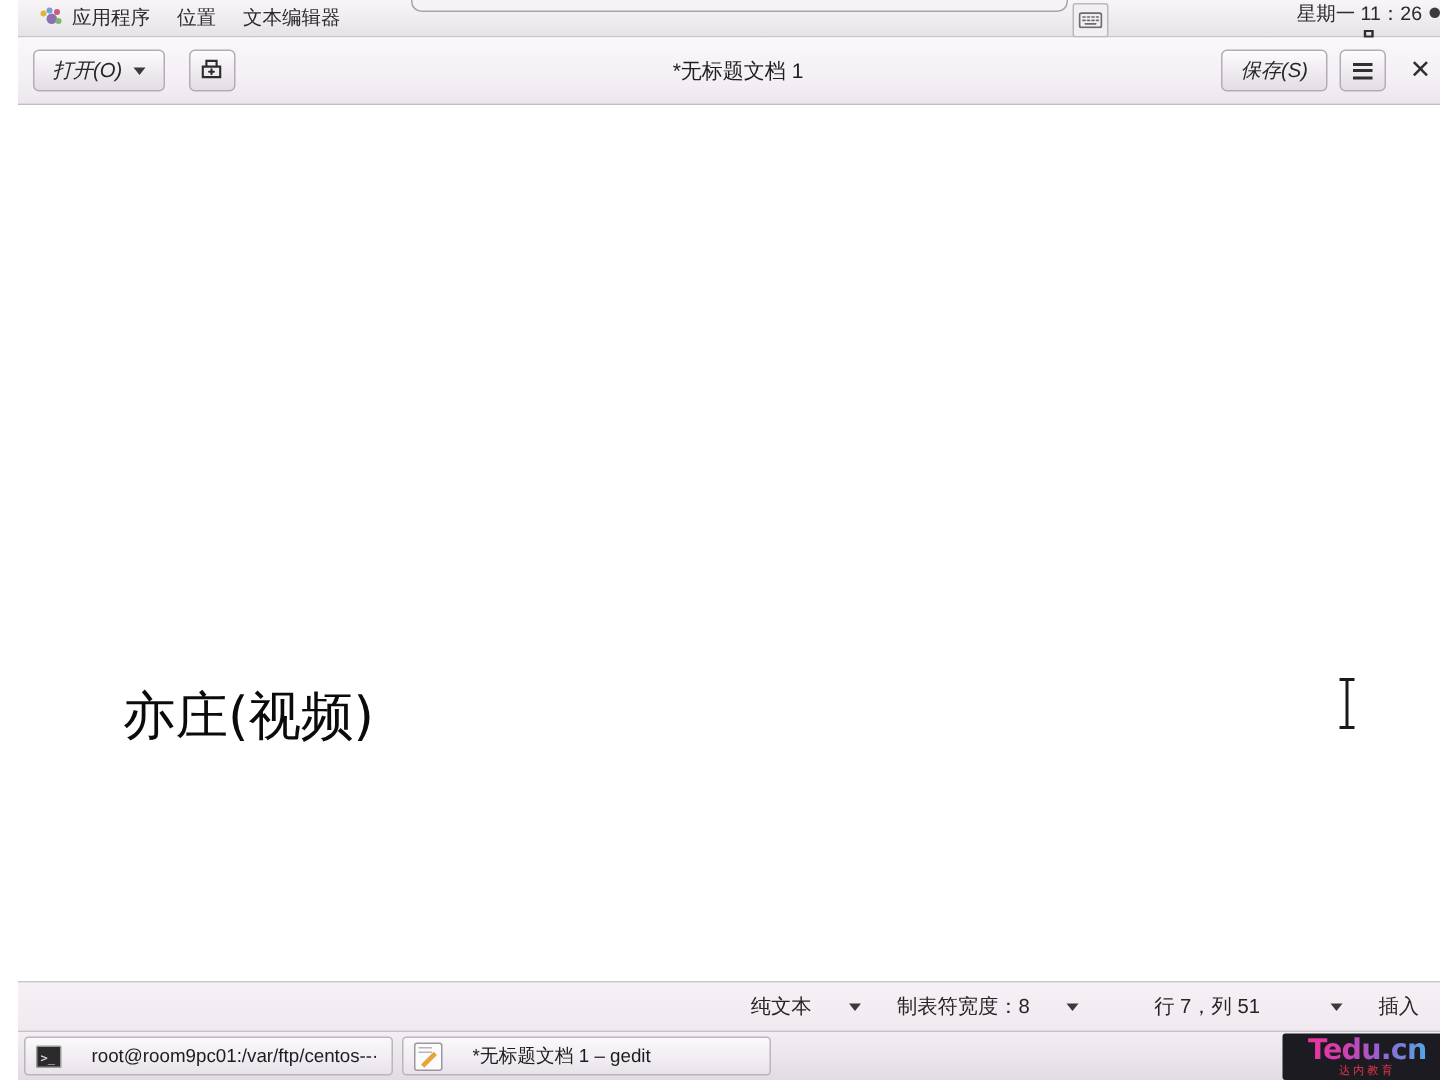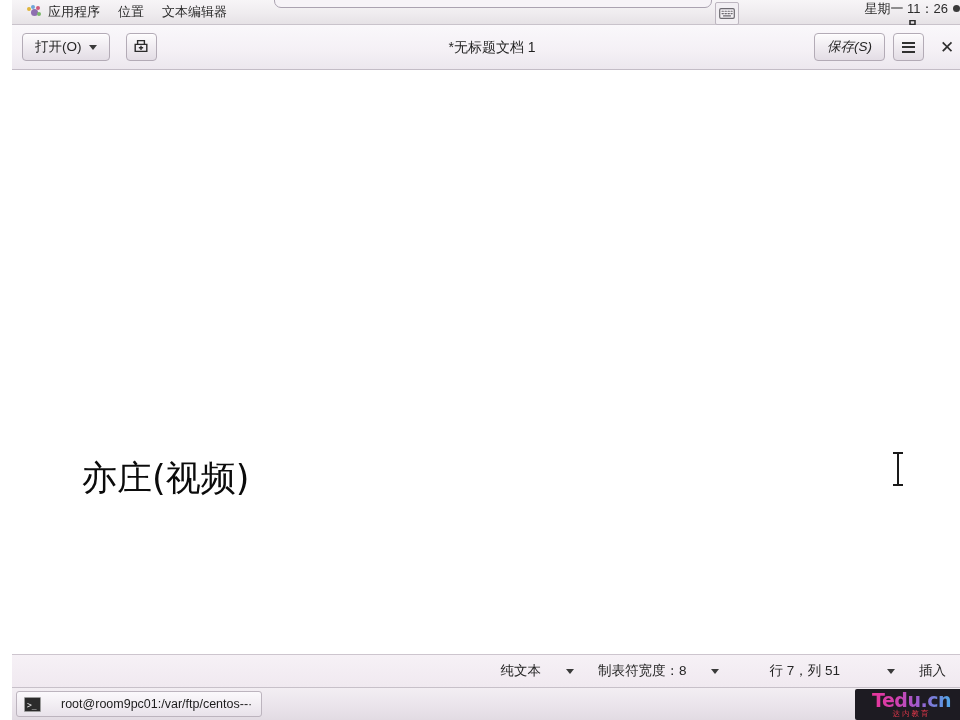--- a/index.html
+++ b/index.html
@@ -56,21 +56,21 @@
     display:flex;align-items:center;justify-content:center;
   }
 
   
   .headerbar{
     position:absolute;left:0;top:25px;width:960px;height:45px;
     background:linear-gradient(180deg,#faf8fb 0%,#f4f0f5 60%,#ece7ee 100%);
     border-bottom:1px solid #c3bcc6;
     box-sizing:border-box;display:flex;align-items:center;
   }
-  .hb-left{display:flex;align-items:center;gap:16px;padding-left:10px;}
+  .hb-left{display:flex;align-items:center;gap:16px;padding-left:10px;font-style:italic;}
   .hb-right{display:flex;align-items:center;gap:8px;padding-right:10px;margin-left:auto;font-style:italic;}
   .btn{
     background:linear-gradient(180deg,#fdfcfd 0%,#f0ecf1 48%,#e3dde5 100%);
     border:1px solid #b3abb6;border-radius:4px;
     font-size:13.5px;color:#262626;
     display:flex;align-items:center;justify-content:center;gap:7px;
     height:28px;padding:0 12px;box-sizing:border-box;
     box-shadow:0 1px 0 rgba(255,255,255,.75) inset;
     white-space:nowrap;cursor:default;
   }
@@ -332,20 +332,24 @@
   </div>
 
   <div class="taskbar">
 
     <div class="task">
       <span class="ico-term">&gt;_</span>
       <span class="lbl">root@room9pc01:/var/ftp/centos--·</span>
     </div>
 
 
+    <div class="task">
+      <span class="ico-gedit"></span>
+      <span class="lbl">*无标题文档 1 – gedit</span>
+    </div>
 
     <div class="tb-spacer"></div>
 
     <div class="logo">
       <span class="t1">Tedu.cn</span>
       <span class="t2">达内教育</span>
     </div>
   </div>
 
 </div>

